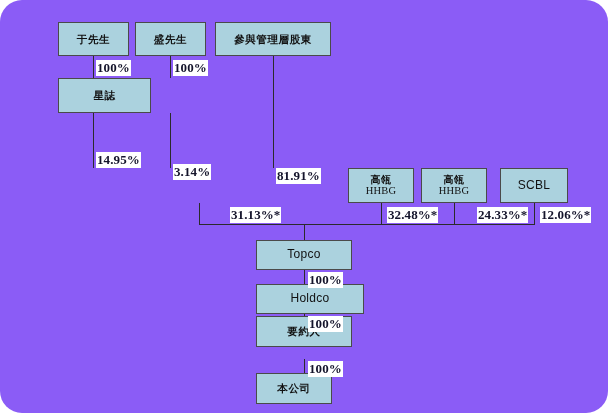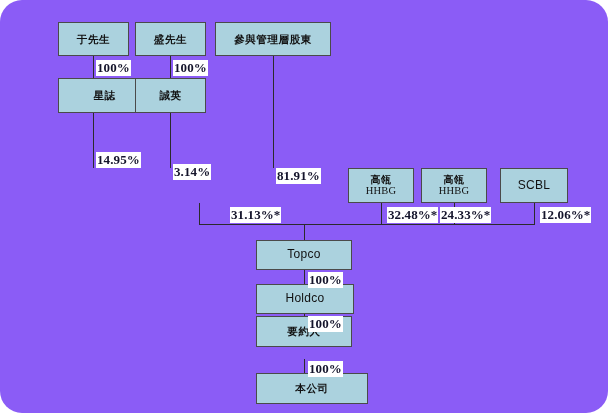--- a/index.html
+++ b/index.html
@@ -115,23 +115,20 @@
   <div class="vline" style="left:170px; top:56px; height:22px;"></div>
   <div class="pct" style="left:173px; top:60px;">100%</div>
 
   <div class="vline" style="left:273px; top:56px; height:112px;"></div>
   <div class="pct" style="left:276px; top:168px;">81.91%</div>
 
   <div class="node cjk" style="left:58px; top:78px; width:93px; height:35px;">
     <span class="line1">星誌</span>
   </div>
 
-  <div class="node cjk" style="left:135px; top:78px; width:71px; height:35px;">
-    <span class="line1">誠英</span>
-  </div>
 
   <div class="vline" style="left:93px; top:113px; height:55px;"></div>
   <div class="pct" style="left:96px; top:152px;">14.95%</div>
 
   <div class="vline" style="left:170px; top:113px; height:55px;"></div>
   <div class="pct" style="left:173px; top:164px;">3.14%</div>
 
 
   <div class="node mixed" style="left:348px; top:168px; width:66px; height:35px;">
     <span class="line1">高瓴</span>
@@ -147,47 +144,47 @@
     <span class="line1">SCBL</span>
   </div>
 
   <div class="vline" style="left:199px; top:203px; height:21px;"></div>
   <div class="pct" style="left:210px; top:207px;margin-left:20px;">31.13%*</div>
 
   <div class="vline" style="left:381px; top:203px; height:21px;"></div>
   <div class="pct" style="left:387px; top:207px;">32.48%*</div>
 
   <div class="vline" style="left:454px; top:203px; height:21px;"></div>
-  <div class="pct" style="left:440px; top:207px;">24.33%*</div>
+  <div class="pct" style="left:477px; top:207px;">24.33%*</div>
 
   <div class="vline" style="left:534px; top:203px; height:21px;"></div>
   <div class="pct" style="left:540px; top:207px;">12.06%*</div>
 
   <div class="hline" style="left:199px; top:224px; width:336px;"></div>
 
   <div class="vline" style="left:304px; top:224px; height:16px;"></div>
 
   <div class="node latin" style="left:256px; top:240px; width:96px; height:30px;">
     <span class="line1">Topco</span>
   </div>
 
   <div class="vline" style="left:304px; top:270px; height:14px;"></div>
   <div class="pct" style="left:308px; top:272px;">100%</div>
 
-  <div class="node latin" style="left:256px; top:284px; width:98px; height:30px;">
+  <div class="node latin" style="left:256px; top:284px; width:108px; height:30px;">
     <span class="line1">Holdco</span>
   </div>
 
   <div class="vline" style="left:304px; top:314px; height:14px;"></div>
   <div class="pct" style="left:308px; top:316px;">100%</div>
 
   <div class="node cjk" style="left:256px; top:316px; width:96px; height:31px;">
     <span class="line1">要約人</span>
   </div>
 
   <div class="vline" style="left:304px; top:359px; height:14px;"></div>
   <div class="pct" style="left:308px; top:361px;">100%</div>
 
-  <div class="node cjk" style="left:256px; top:373px; width:112px; height:31px;">
+  <div class="node cjk" style="left:256px; top:373px; width:76px; height:31px;">
     <span class="line1">本公司</span>
   </div>
 
 </div>
 
 </body></html>

